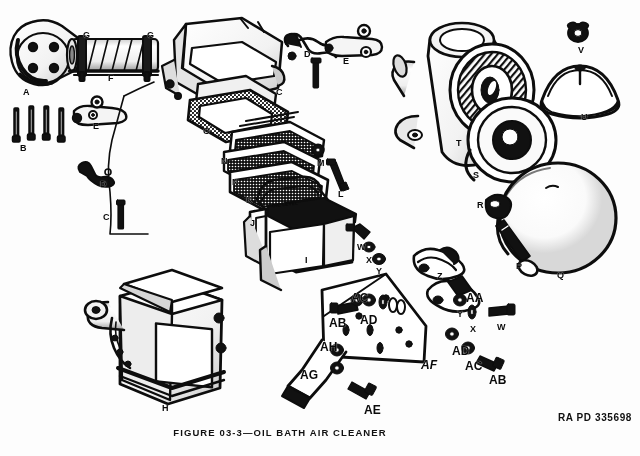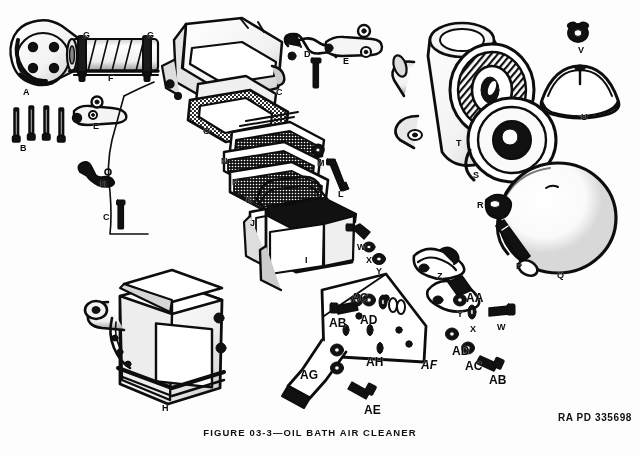--- a/index.html
+++ b/index.html
@@ -5,21 +5,21 @@
   html,body{margin:0;padding:0;background:#fff;}
   body{width:640px;height:456px;position:relative;overflow:hidden;
        font-family:"Liberation Sans",sans-serif;background:#fefefe;}
   #sheet{position:absolute;inset:0;background:#fdfdfd;}
   svg.art{position:absolute;left:0;top:0;width:640px;height:456px;}
   .lbl{position:absolute;font-family:"Liberation Sans",sans-serif;
        font-weight:bold;color:#0a0a0a;font-size:9px;letter-spacing:.2px;
        line-height:1;white-space:nowrap;text-shadow:0 0 1px #fff;}
   .lbl.sm{font-size:12px;}
   #caption{position:absolute;left:0;top:427px;width:560px;text-align:center;
-           font-size:9.5px;font-weight:bold;letter-spacing:1.1px;color:#111;padding-left:30px;}
+           font-size:9.5px;font-weight:bold;letter-spacing:1.1px;color:#111;}
   #ident{position:absolute;right:8px;top:412px;font-size:10px;
          font-weight:bold;letter-spacing:.6px;color:#111;}
   .oil-level{position:absolute;font-size:4.6px;font-weight:bold;color:#0a0a0a;
              letter-spacing:.3px;transform:rotate(-7deg);}
 </style>
 </head>
 <body>
 
 <div id="sheet">
 
@@ -414,21 +414,21 @@
       <div class="lbl sm" style="left: 466px; top: 292px;">AA</div>
       <div class="lbl sm" style="left: 351px; top: 292px;">AC</div>
       <div class="lbl sm" style="left: 329px; top: 317px;">AB</div>
       <div class="lbl sm" style="left: 360px; top: 314px;">AD</div>
       <div class="lbl" style="left: 457px; top: 310px;">Y</div>
       <div class="lbl" style="left: 470px; top: 325px;">X</div>
       <div class="lbl" style="left: 497px; top: 323px;">W</div>
       <div class="lbl sm" style="left: 452px; top: 345px;">AD</div>
       <div class="lbl sm" style="left: 465px; top: 360px;">AC</div>
       <div class="lbl sm" style="left: 489px; top: 374px;">AB</div>
-      <div class="lbl sm" style="left: 320px; top: 356px; margin-left: 46px;">AH</div>
+      <div class="lbl sm" style="left: 320px; top: 341px;">AH</div>
       <div class="lbl sm" style="left: 300px; top: 369px;">AG</div>
       <div class="lbl sm" style="left: 421px; top: 359px; font-style: italic;">AF</div>
       <div class="lbl sm" style="left: 364px; top: 404px;">AE</div>
     </div>
 
   <div id="caption">FIGURE 03-3—OIL BATH AIR CLEANER</div>
   <div id="ident">RA PD 335698</div>
 </div>
 
 </body></html>

